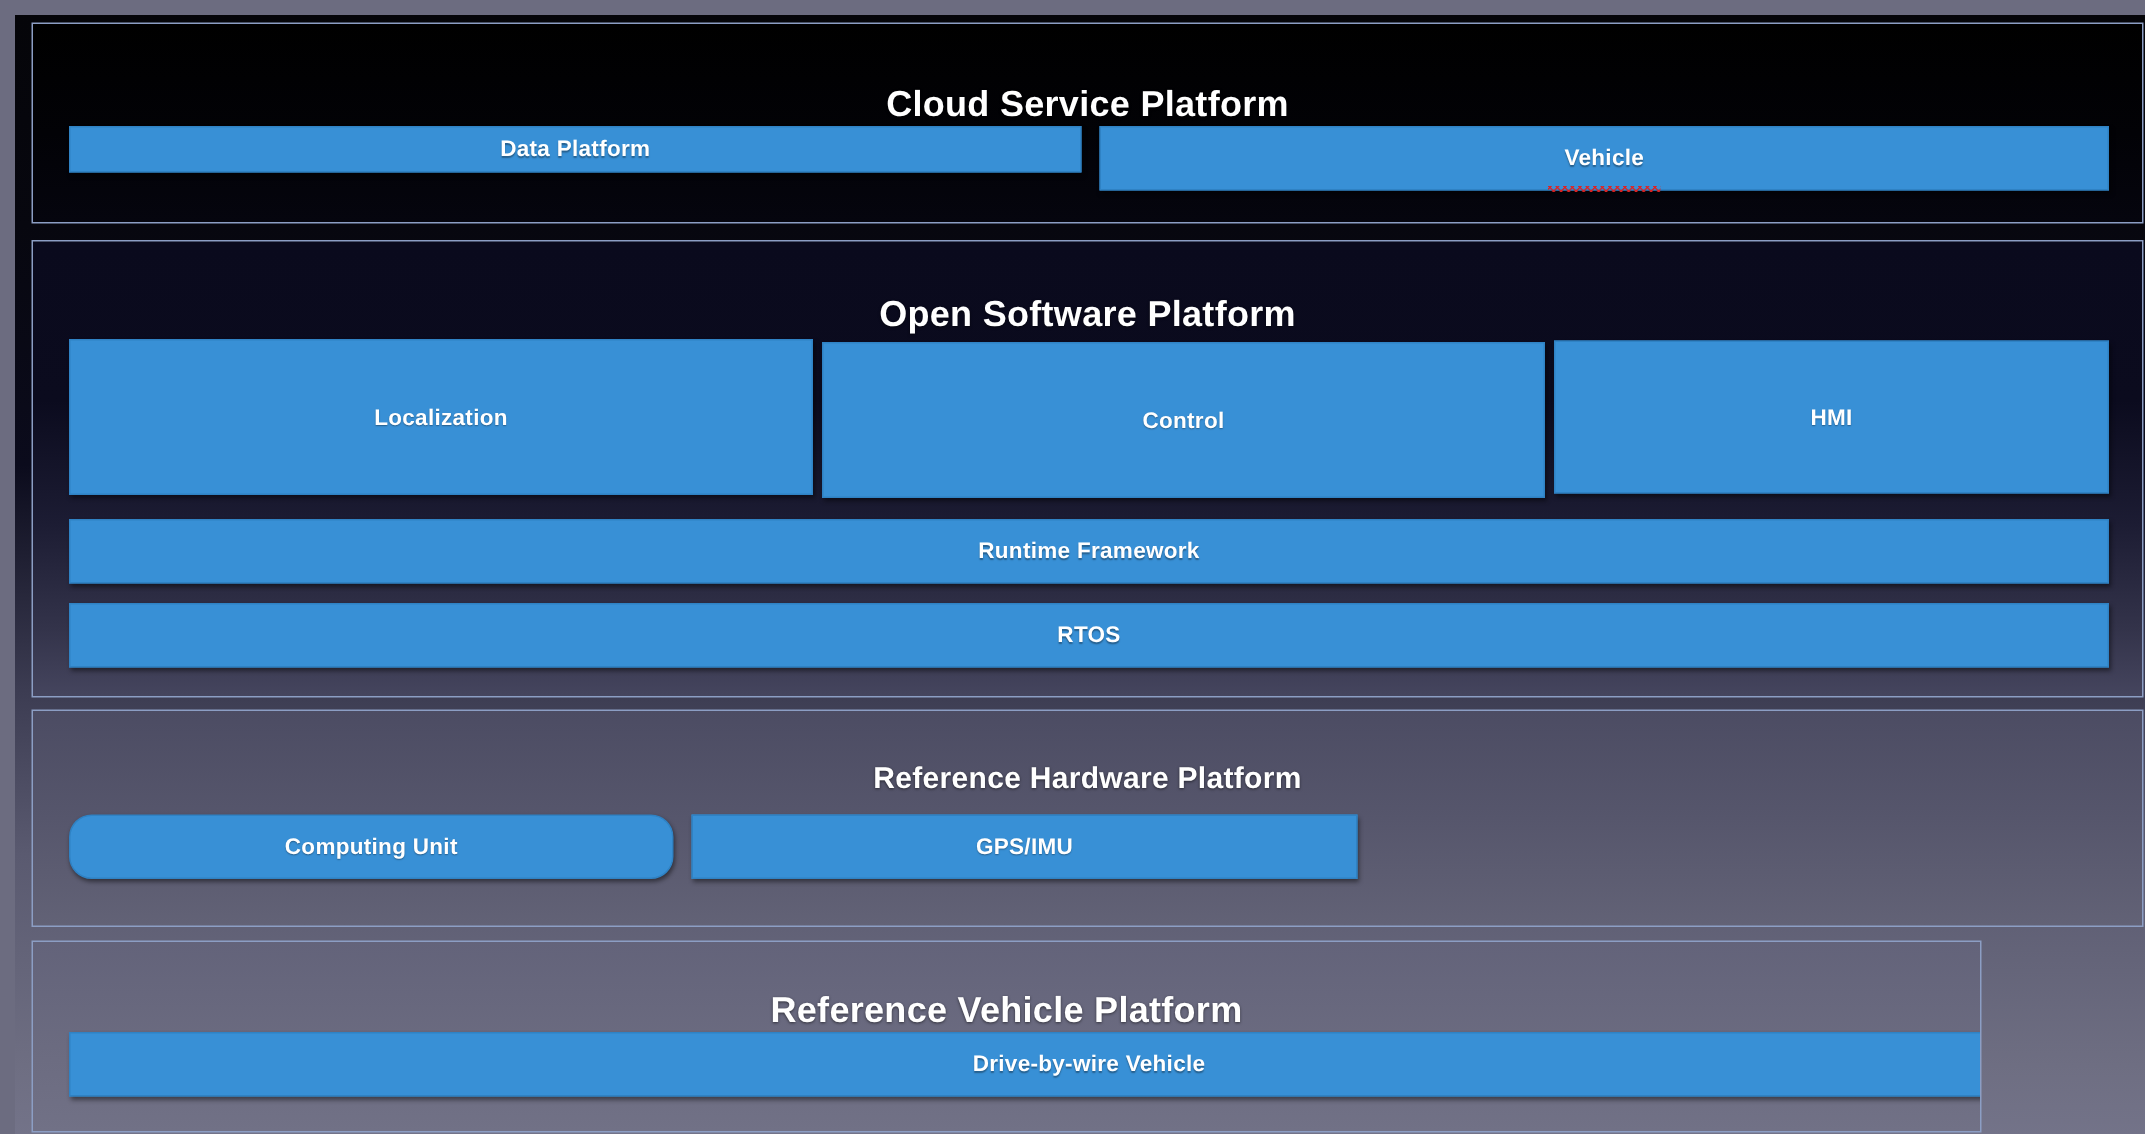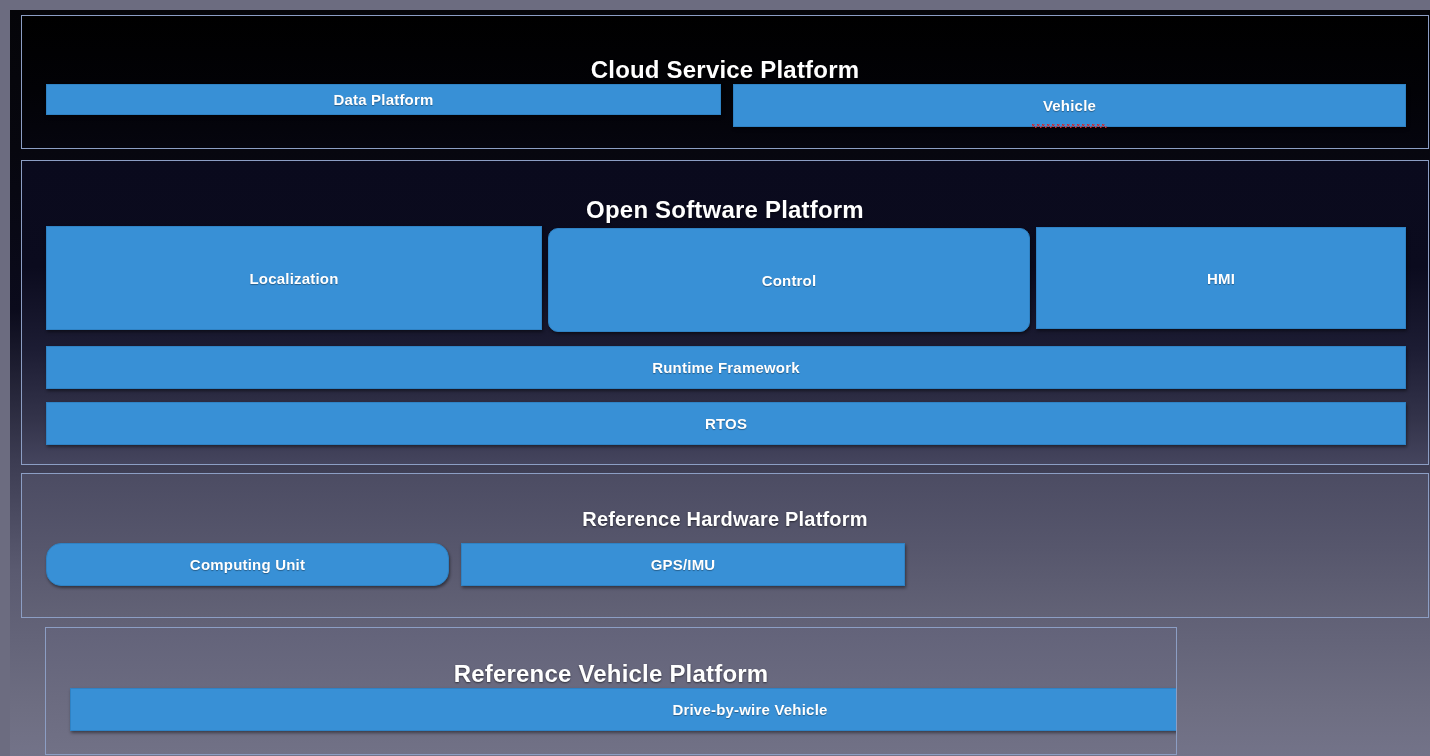--- a/index.html
+++ b/index.html
@@ -104,41 +104,40 @@
 
   
   #layer-software {
     left: 11px; top: 150px; width: 1408px; height: 305px;
     background: linear-gradient(to bottom,
       #0a0a1d 0%, #0b0b1e 35%, #1c1c33 62%, #33334a 85%, #45455e 100%);
   }
   #layer-software .layer-title { font-size: 24px; margin-top: 15px; }
 
   #box-localization   { left: 24px;  top: 65px;  width: 496px; height: 104px; }
-  #box-control        { left: 526px; top: 67px;  width: 482px; height: 104px; border-radius: 10px; }
+  #box-control        { left: 526px; top: 67px;  width: 482px; height: 104px; }
   #box-hmi            { left: 1014px;top: 66px;  width: 370px; height: 102px; justify-content: center; }
   #box-runtime        { left: 24px;  top: 185px; width: 1360px; height: 43px; }
   #box-rtos           { left: 24px;  top: 241px; width: 1360px; height: 43px; }
 
   
   #layer-hardware {
     left: 11px; top: 463px; width: 1408px; height: 145px;
     background: linear-gradient(to bottom, #4c4c63 0%, #56566c 50%, #626276 100%);
   }
   #layer-hardware .layer-title { font-size: 20px; margin-top: 14px; }
 
   #box-computing-unit { left: 24px;  top: 69px; width: 403px; height: 43px; border-radius: 15px; }
   #box-gps-imu        { left: 439px; top: 69px; width: 444px; height: 43px; }
   #box-hmi-device     { left: 894px; top: 69px; width: 490px; height: 43px; }
 
   
   #layer-vehicle {
-    left: 11px; top: 617px; width: 1132px; height: 128px;
+    left: 11px; top: 617px; width: 1300px; height: 128px;
     background: linear-gradient(to bottom, #63637a 0%, #6b6b80 55%, #717186 100%);
-    margin-left: 24px;
   }
   #layer-vehicle .layer-title { font-size: 24px; margin-top: 12px; }
 
   #box-drive-by-wire  { left: 24px; top: 60px; width: 1360px; height: 43px; }
 </style>
 </head>
 <body>
 
 <div id="stack">
 

